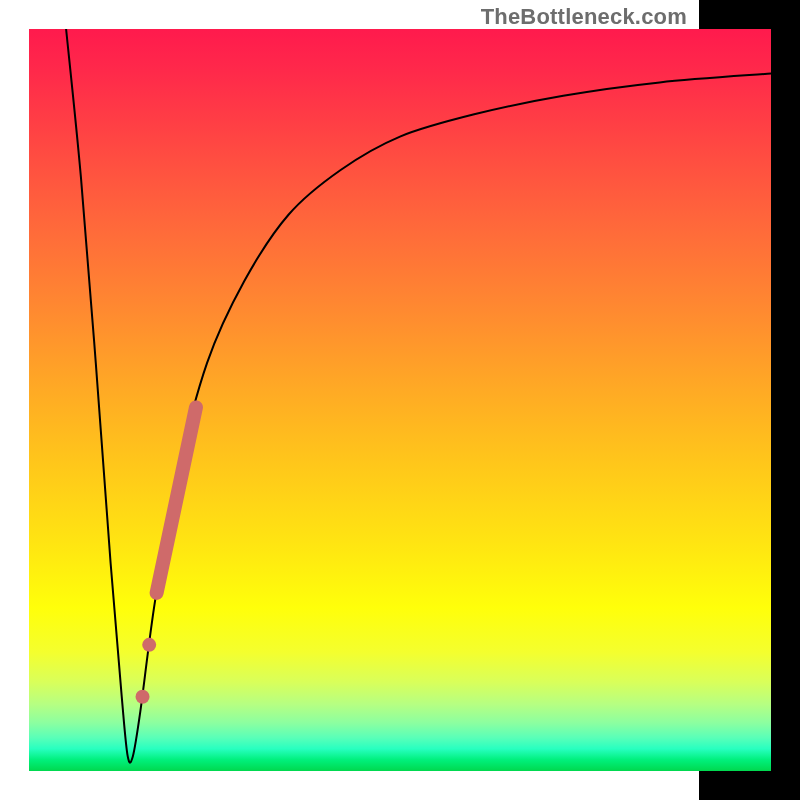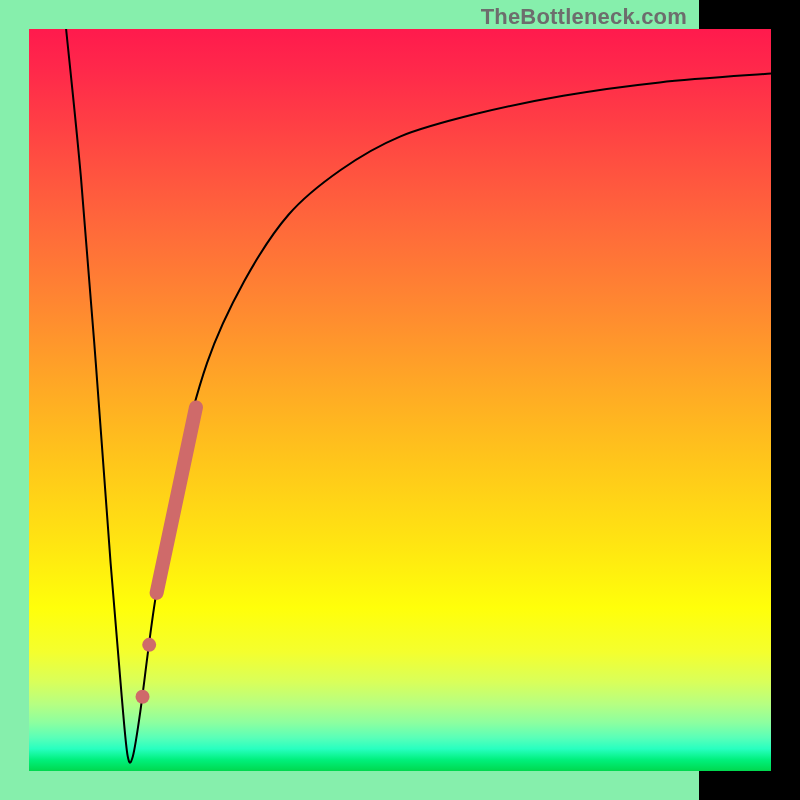--- a/index.html
+++ b/index.html
@@ -9,21 +9,21 @@
     height: 800px;
     background: #000;
     overflow: hidden;
   }
   .frame {
     position: absolute;
     left: 0;
     top: 0;
     width: 699px;
     height: 800px;
-    background: #86efac;
+    background: #ffffff;
   }
   .plot {
     position: absolute;
     left: 29px;
     top: 29px;
     width: 742px;
     height: 742px;
     
     background: linear-gradient(
       to bottom,

